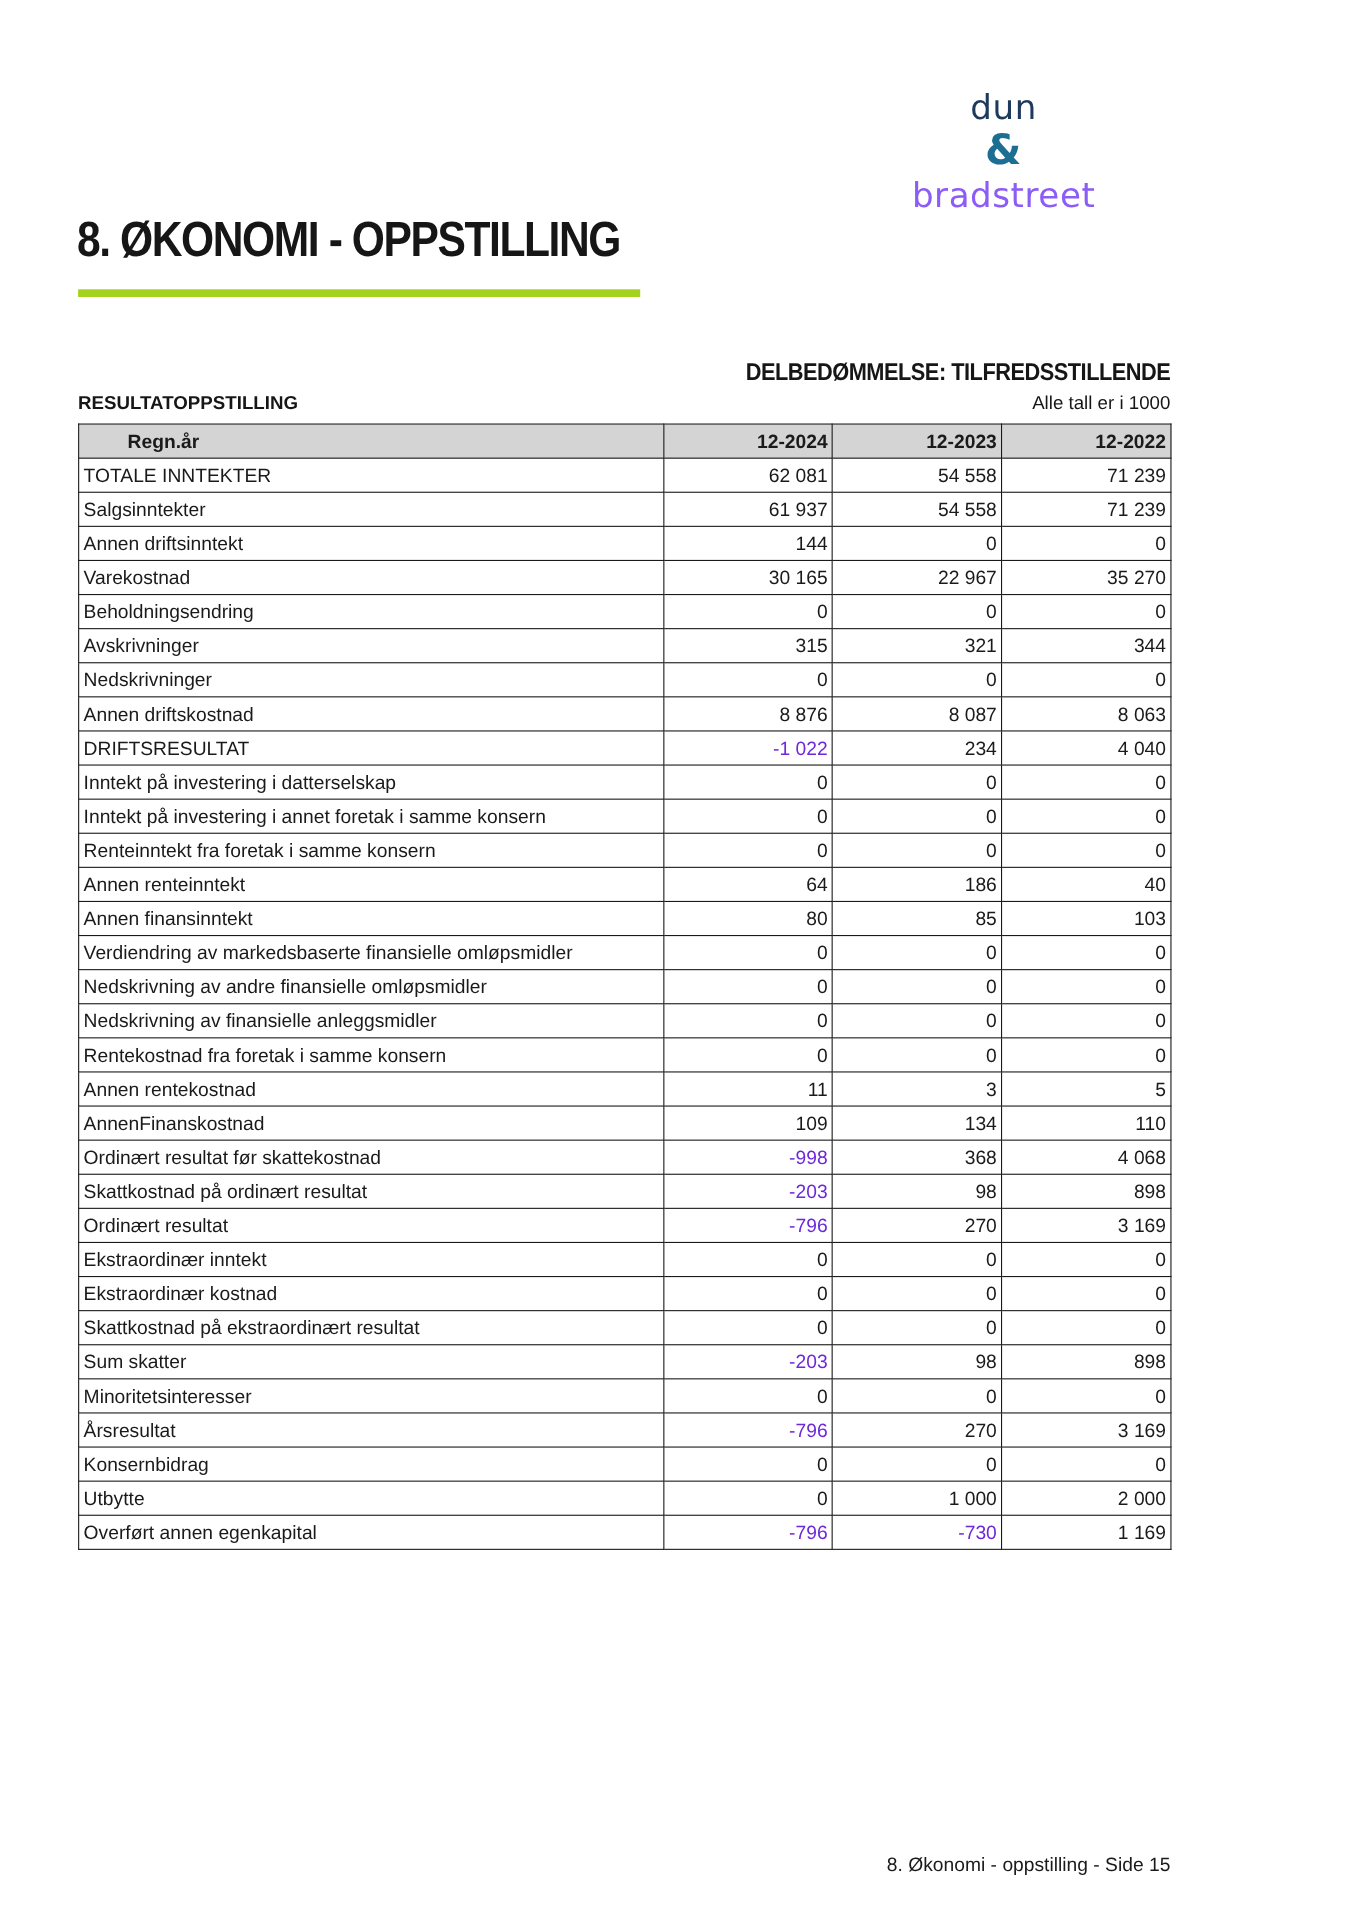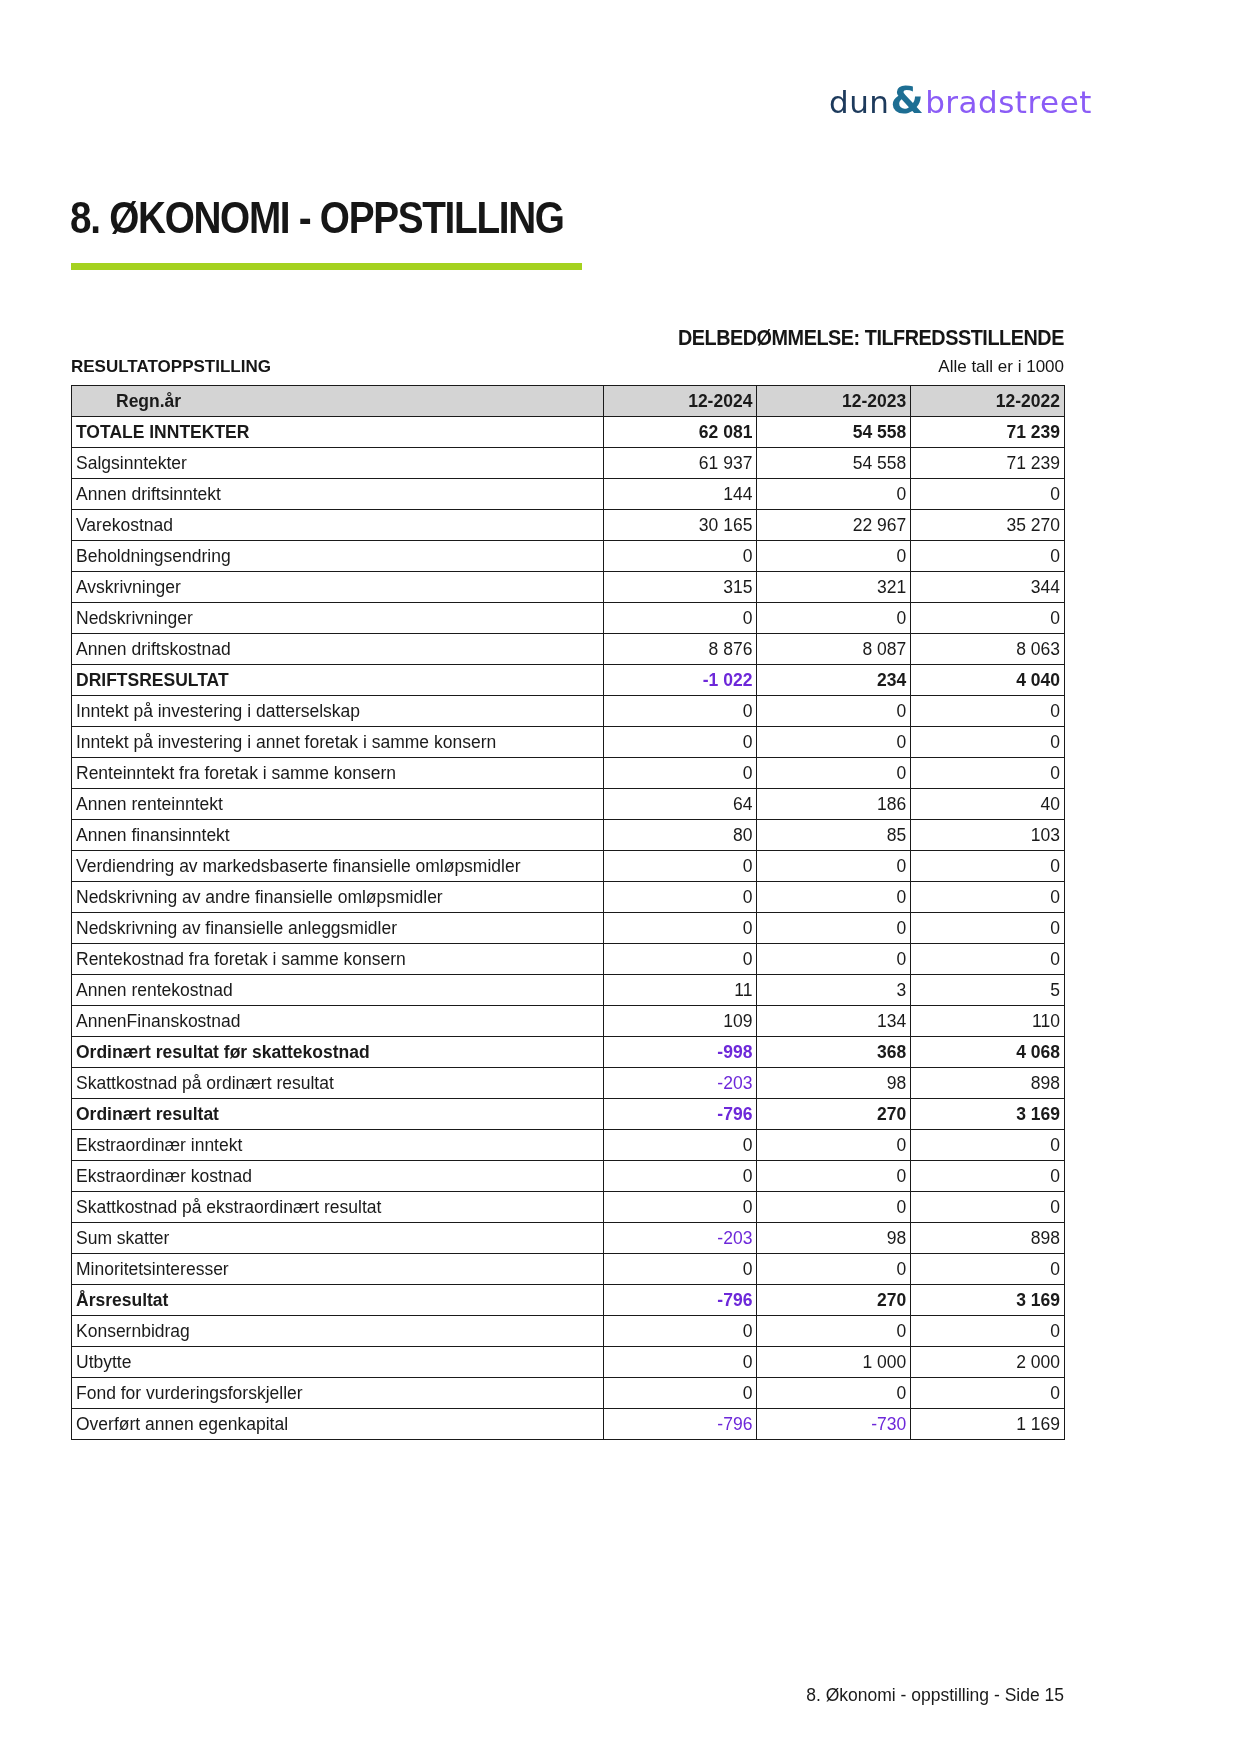--- a/index.html
+++ b/index.html
@@ -1,33 +1,33 @@
 <!DOCTYPE html>
 <html><head>
   <meta charset="utf-8">
   <style>
     html, body { margin: 0; padding: 0; background: #ffffff; }
     body { width: 1241px; height: 1754px; position: relative; font-family: "Liberation Sans", sans-serif; color: #1a1a1a; overflow: hidden; }
-    .logo { position: absolute; left: 829px; top: 80px; height: 44px; display: flex; align-items: center; font-family: "DejaVu Sans", sans-serif; font-size: 31px; letter-spacing: 0.5px; }
+    .logo { position: absolute; left: 829px; top: 80px; height: 44px; display: flex; align-items: center; font-family: "DejaVu Sans", sans-serif; font-size: 31px; letter-spacing: 0.5px; flex-direction: column; }
     .logo .dun { color: #1d3a5c; }
     .logo .amp { color: #1d6e93; font-size: 38px; font-weight: bold; margin: 0 1px; position: relative; top: -2px; }
     .logo .brad { color: #8b5cf6; }
     .page-title { position: absolute; left: 70px; top: 192px; margin: 0; font-family: "Liberation Sans", sans-serif; font-weight: bold; font-size: 45px; letter-spacing: -1.5px; transform: scaleX(0.86); transform-origin: left top; color: #161616; white-space: nowrap; }
     .title-bar { position: absolute; left: 71px; top: 263px; width: 511px; height: 7px; background: #a5d21f; }
     .rating { position: absolute; right: 177px; top: 325px; font-weight: bold; font-size: 22px; letter-spacing: -0.5px; transform: scaleX(0.9); transform-origin: right top; white-space: nowrap; color: #161616; }
     .section-label { position: absolute; left: 71px; top: 357px; font-weight: bold; font-size: 17px; color: #161616; }
     .unit-note { position: absolute; right: 177px; top: 357px; font-size: 17px; color: #161616; }
     table.fin { position: absolute; left: 71px; top: 385px; width: 994px; border-collapse: collapse; font-size: 17.5px; }
     table.fin td, table.fin th { border: 1.4px solid #1a1a1a; height: 30px; padding: 0 4px; line-height: 30px; white-space: nowrap; }
     table.fin th { background: #d4d4d4; font-weight: bold; text-align: left; padding-left: 44px; }
     table.fin th.num { text-align: right; }
     table.fin td.num { text-align: right; }
     table.fin col.c0 { width: 532px; }
     table.fin col.c1, table.fin col.c2, table.fin col.c3 { width: 154px; }
-    tr.bold td { font-weight: bold; margin-left: 12px; }
+    tr.bold td { font-weight: normal; margin-left: 12px; }
     td.neg { color: #6d28d9; }
     .footer { position: absolute; right: 177px; top: 1685px; font-size: 17.5px; color: #1a1a1a; }
   </style>
 </head>
 <body>
 
 <div class="logo">
   <span class="dun">dun</span>
     <span class="amp">&amp;</span>
     <span class="brad">bradstreet</span>
@@ -236,26 +236,20 @@
         <td class="num">0</td>
         <td class="num">0</td>
       </tr>
       <tr>
         <td>Utbytte</td>
         <td class="num">0</td>
         <td class="num">1 000</td>
         <td class="num">2 000</td>
       </tr>
       <tr>
-        <td>Fond for vurderingsforskjeller</td>
-        <td class="num">0</td>
-        <td class="num">0</td>
-        <td class="num">0</td>
-      </tr>
-      <tr>
         <td>Overført annen egenkapital</td>
         <td class="num neg">-796</td>
         <td class="num neg">-730</td>
         <td class="num">1 169</td>
       </tr>
     </tbody>
 </table>
 
 <div class="footer">8. Økonomi - oppstilling - Side 15</div>
 

